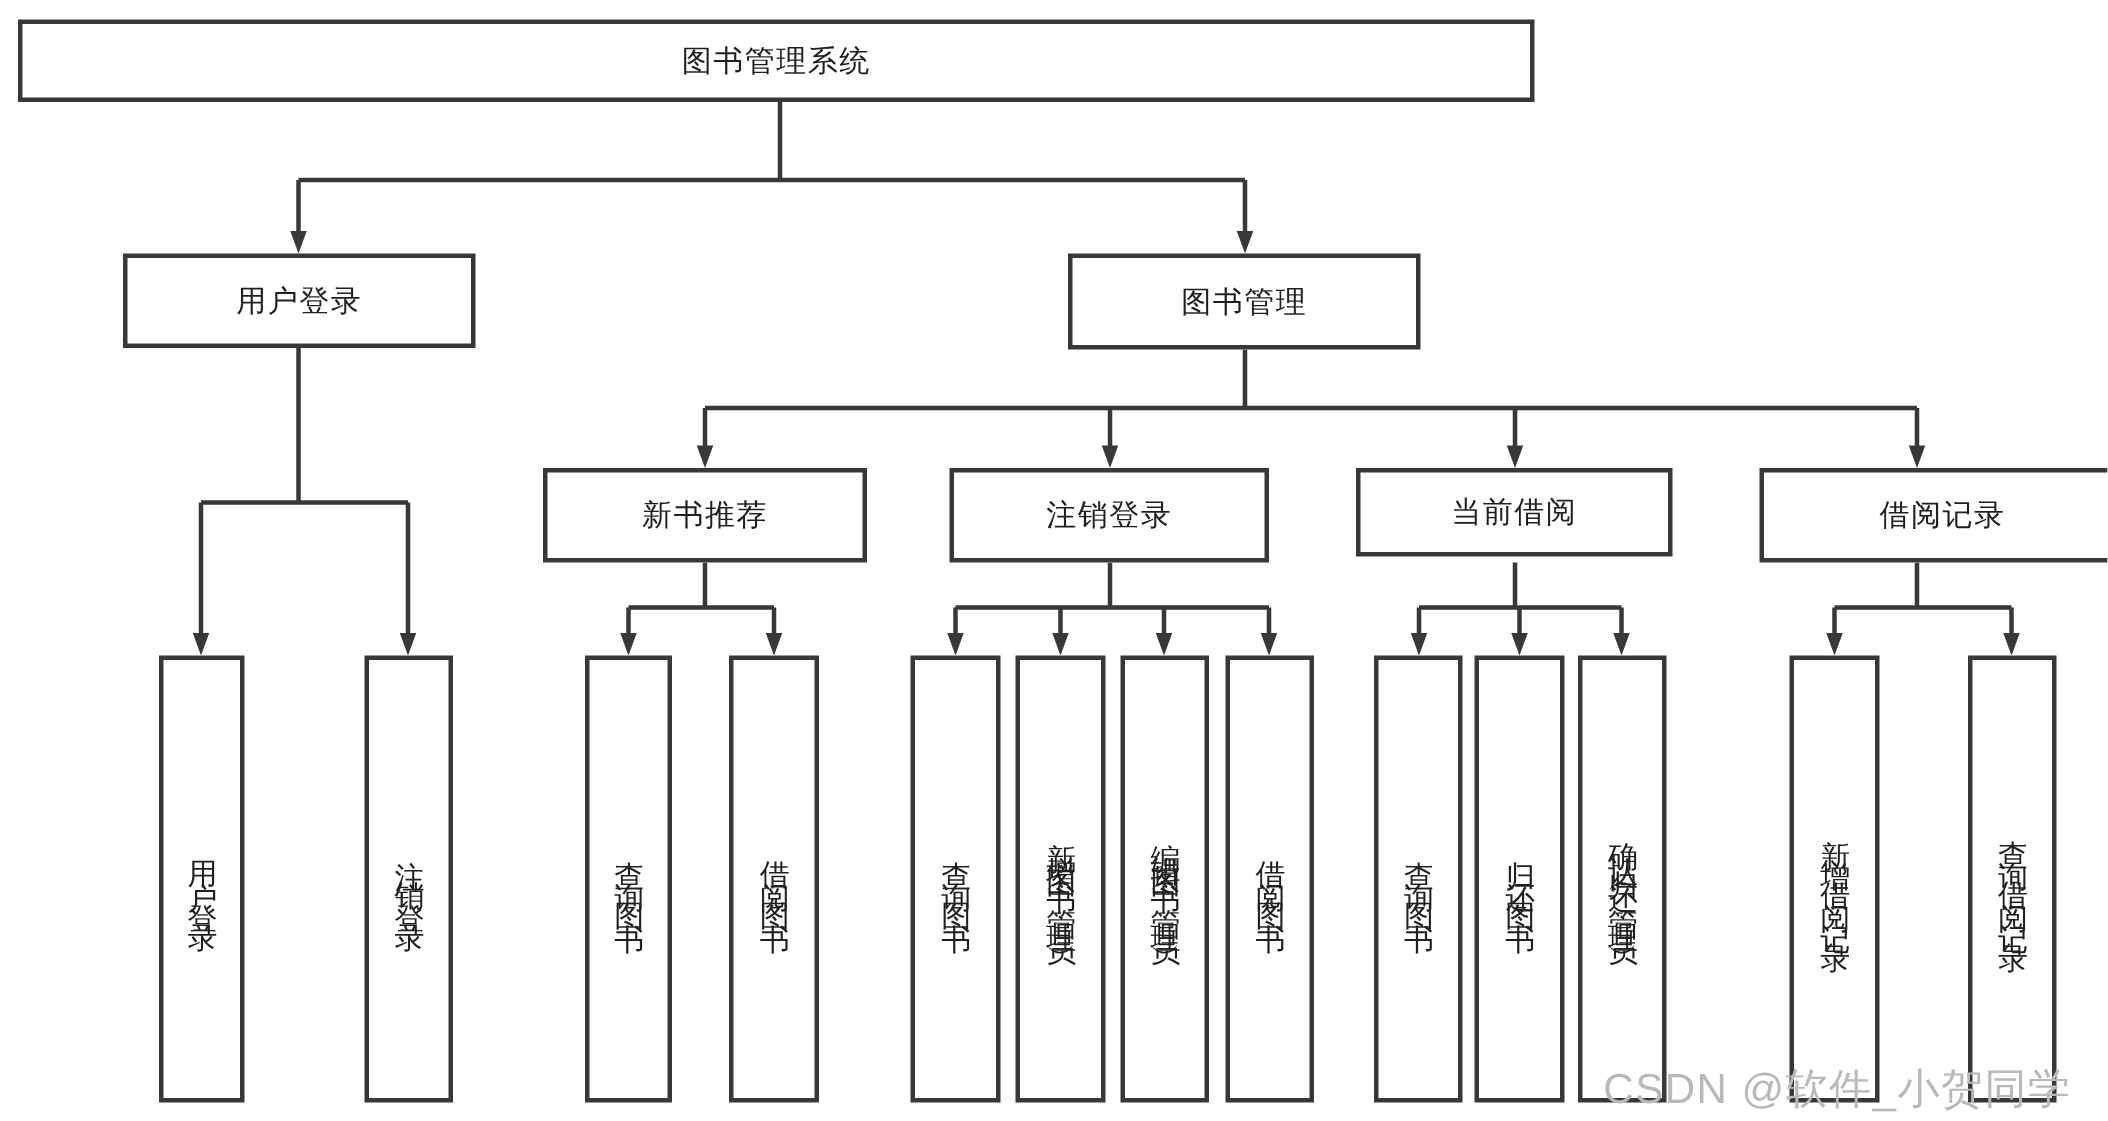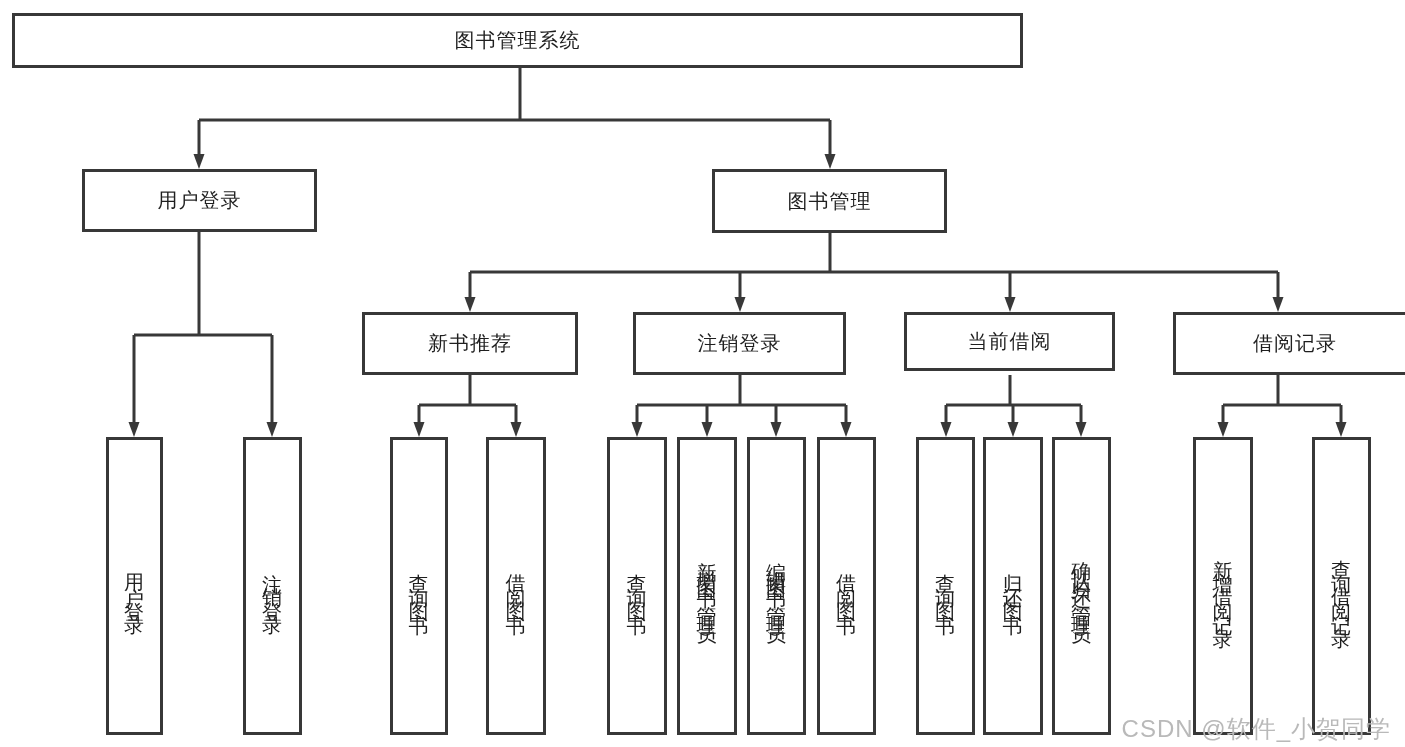--- a/index.html
+++ b/index.html
@@ -35,22 +35,22 @@
   }
   .vlbl{
     writing-mode:vertical-rl;
     text-orientation:mixed;
     letter-spacing:14px;
     line-height:1;
     white-space:nowrap;
   }
   .vlbl.long{letter-spacing:9px;}
   .watermark{
-    position:absolute;right:14px;bottom:2px;
-    color:var(--watermark);font-size:24px;letter-spacing:1px;
+    position:absolute;right:24px;bottom:2px;
+    color:var(--watermark);font-size:28px;letter-spacing:1px;
     z-index:5;
   }
 </style>
 </head>
 <body>
 
 <div class="canvas">
 
   <svg class="connectors" viewBox="0 0 1405 747" xmlns="http://www.w3.org/2000/svg">
 

